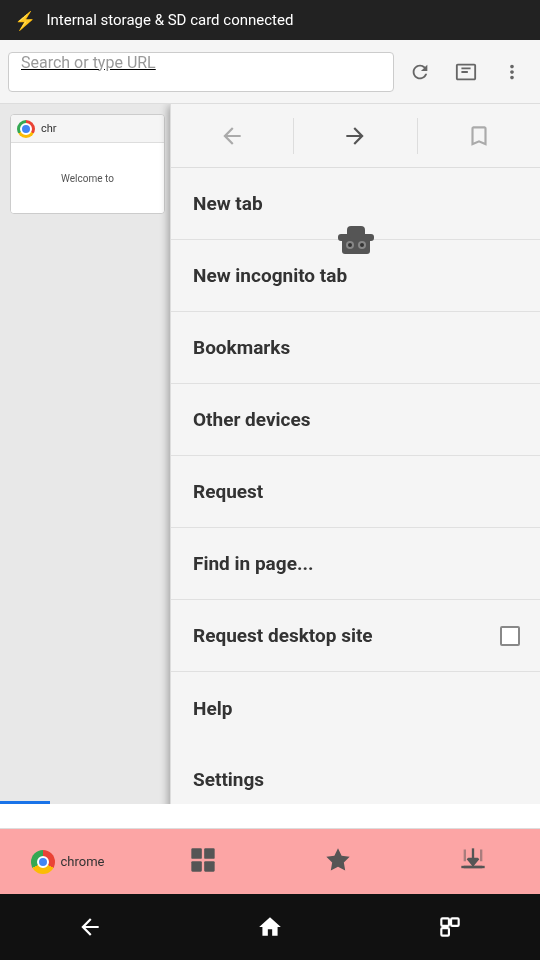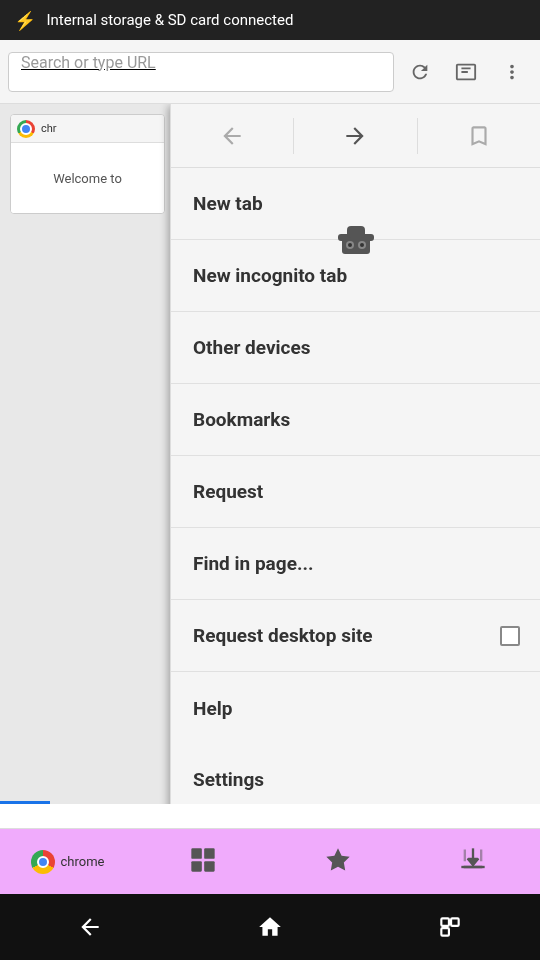--- a/index.html
+++ b/index.html
@@ -132,21 +132,21 @@
       color: #333;
     }
     .tab-thumb-body {
       flex: 1;
       background: #fff;
       display: flex;
       align-items: center;
       justify-content: center;
     }
     .welcome-text-small {
-      font-size: 13px;
+      font-size: 10px;
       color: #555;
     }
 
     
     .dropdown-menu {
       position: absolute;
       top: 0;
       right: 0;
       width: 370px;
       background: #f5f5f5;
@@ -208,21 +208,21 @@
       transform: translateY(-50%);
     }
 
     
     .bottom-nav {
       position: absolute;
       bottom: 66px;
       left: 0;
       width: 100%;
       height: 66px;
-      background: #f0abfc;
+      background: #fca5a5;
       border-top: 1px solid #ddd;
       display: flex;
       align-items: center;
       justify-content: center;
     }
     .bottom-nav-item {
       flex: 1;
       height: 100%;
       display: flex;
       flex-direction: column;
@@ -369,25 +369,25 @@
 
           <ellipse cx="17" cy="33" rx="4" ry="4" fill="#888"></ellipse>
           <ellipse cx="29" cy="33" rx="4" ry="4" fill="#888"></ellipse>
           <ellipse cx="17" cy="33" rx="2" ry="2" fill="#333"></ellipse>
           <ellipse cx="29" cy="33" rx="2" ry="2" fill="#333"></ellipse>
         </svg>
       </div>
     </div>
 
     <div class="menu-item">
+      <span class="menu-item-label">Bookmarks</span>
+    </div>
+
+    <div class="menu-item">
       <span class="menu-item-label">Other devices</span>
-    </div>
-
-    <div class="menu-item">
-      <span class="menu-item-label">Bookmarks</span>
     </div>
 
     <div class="menu-item">
       <span class="menu-item-label">Request</span>
     </div>
 
     <div class="menu-item">
       <span class="menu-item-label">Find in page...</span>
     </div>
 

